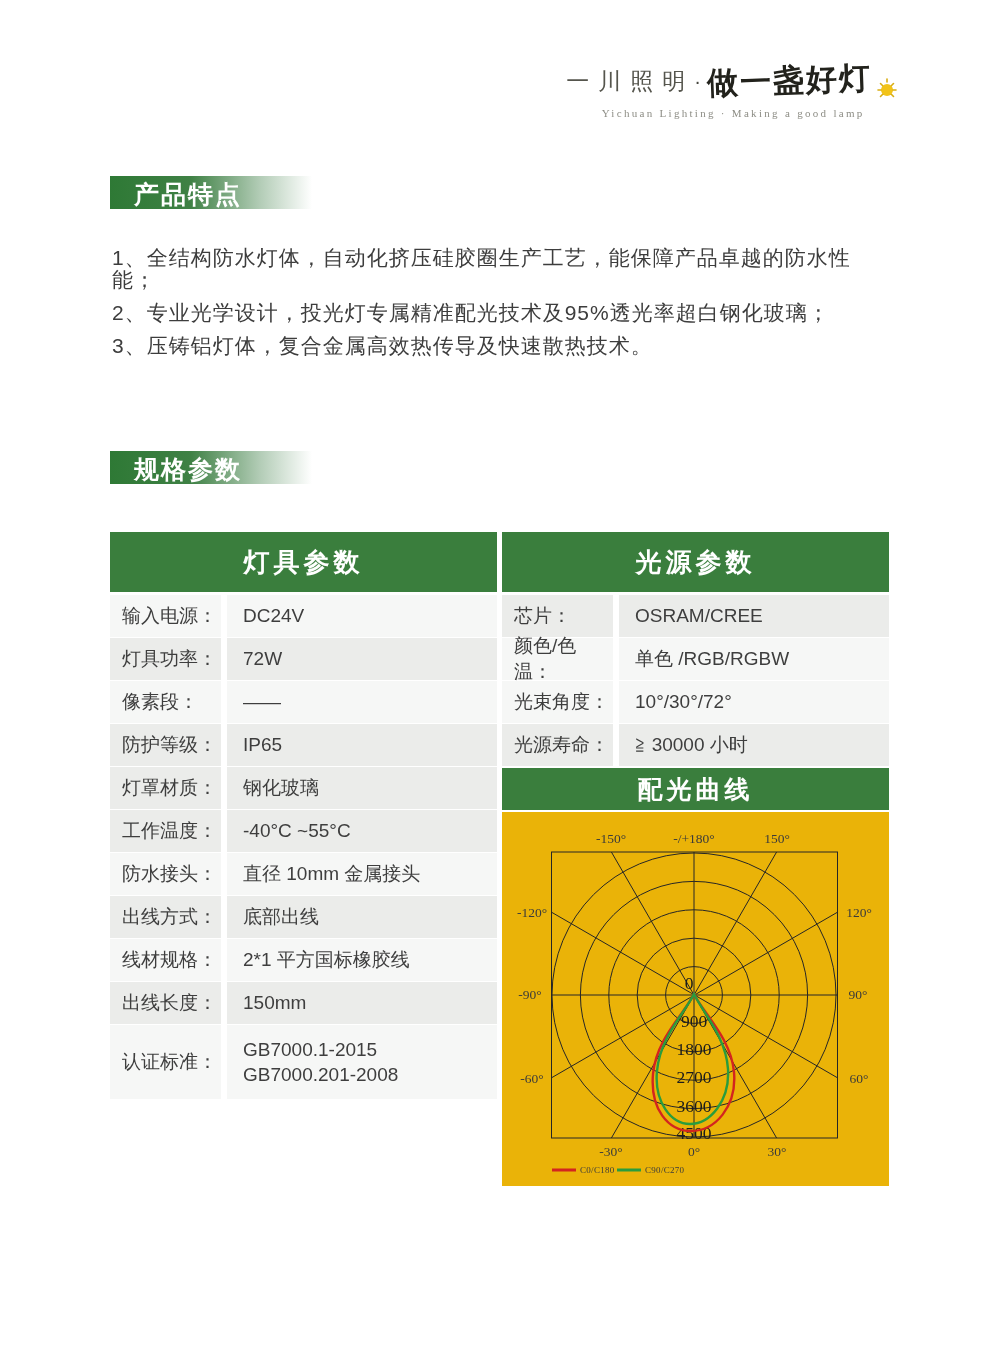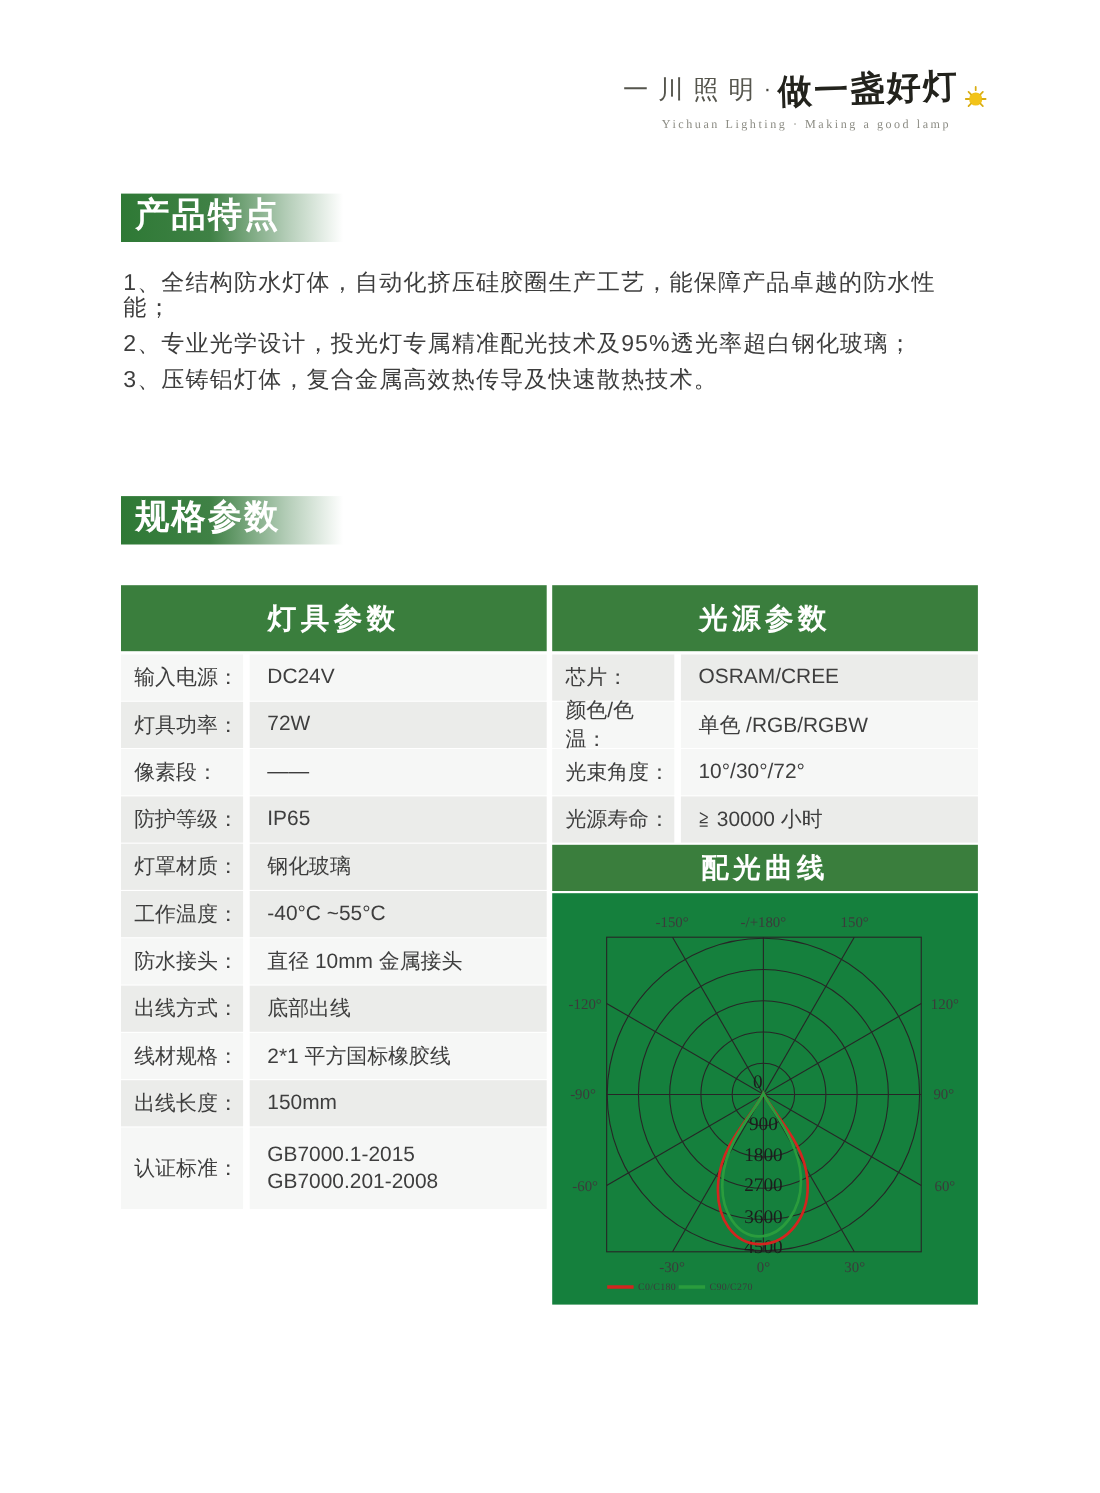--- a/index.html
+++ b/index.html
@@ -19,24 +19,24 @@
     font-family:"DejaVu Serif", serif; transform:rotate(-2deg); letter-spacing:2px;
   }
   .logo-en {
     margin-top:5px; font-family:"Liberation Serif", serif; font-size:11px;
     letter-spacing:2.3px; color:#8d8d85; text-align:center;
   }
   .bulb { margin:14px 0 0 2px; flex:none; }
 
   
   .section-bar {
-    position:absolute; left:110px; width:202px; height:44px;
+    position:absolute; left:110px; width:202px; height:33px;
     background:linear-gradient(90deg,#2e7935 0%, #3f8145 40%, rgba(148,184,153,0.72) 74%, rgba(255,255,255,0) 100%);
-    color:#ffffff; font-size:31px; font-weight:bold; line-height:37px;
-    padding-left:13px; letter-spacing:2px;
+    color:#ffffff; font-size:25px; font-weight:bold; line-height:37px;
+    padding-left:24px; letter-spacing:2px;
   }
   #bar-features { top:176px; }
   #bar-specs    { top:451px; }
 
   
   .features { position:absolute; left:112px; top:247px; width:760px;
     font-size:21px; color:#3d3d3d; }
   .features p { line-height:22px; margin-bottom:11px; letter-spacing:1px; }
 
   
@@ -52,21 +52,21 @@
   .cell-label { width:111px; display:flex; align-items:center; padding-left:12px; flex:none; }
   .cell-value { flex:1; display:flex; align-items:center; padding-left:16px; }
   .row.light .cell { background:#f6f7f6; }
   .row.dark  .cell { background:#ebecea; }
   .tall .cell-value { flex-direction:column; justify-content:center; align-items:flex-start; line-height:25px; }
 
   .curve-header {
     height:42px; margin-top:2px; background:#3a7e3d; color:#ffffff;
     font-size:25px; font-weight:bold; text-align:center; line-height:42px; letter-spacing:4px;
   }
-  .chart-cell { margin-top:2px; height:374px; background:#15803d; position:relative; }
+  .chart-cell { margin-top:2px; height:374px; background:#eab308; position:relative; }
   .chart-cell svg { position:absolute; left:0; top:0; }
 
   
   .grid-line { stroke:#262626; stroke-width:1; fill:none; }
   .ang  { font-family:"Liberation Serif", serif; font-size:13.5px; fill:#3b3b3b; }
   .ring { font-family:"Liberation Serif", serif; font-size:17.5px; fill:#1c1c1c; }
   .leg  { font-family:"Liberation Serif", serif; font-size:9px;  fill:#3b3b3b; letter-spacing:0.3px; }
   .curve { fill:none; stroke-width:2.4; }
   .legend-line { stroke-width:3; }
 </style>

